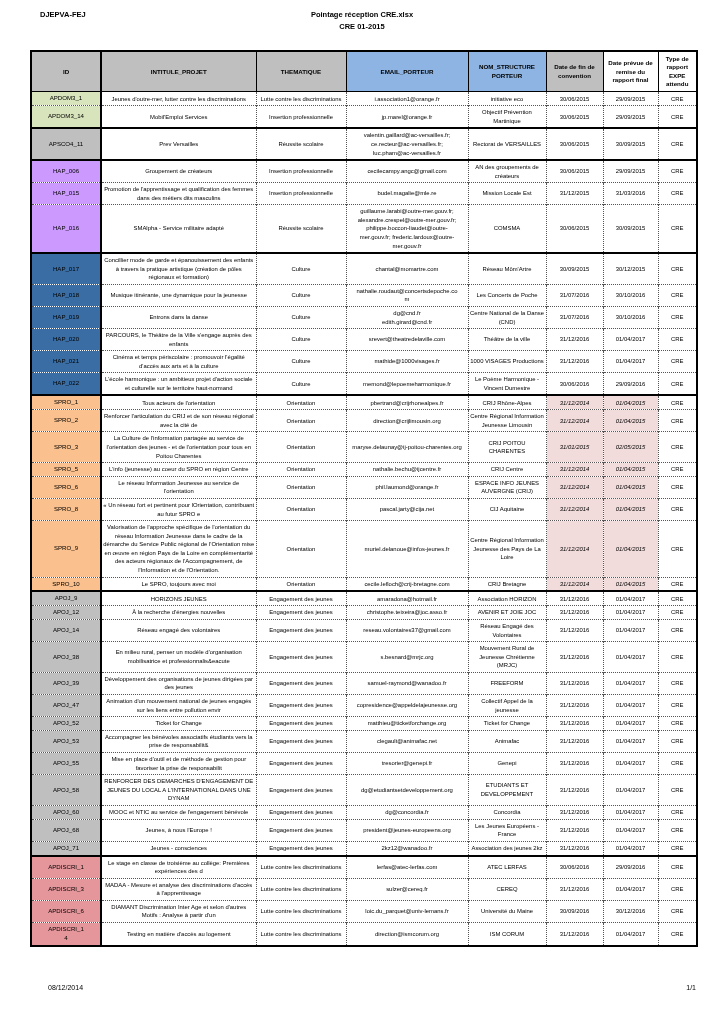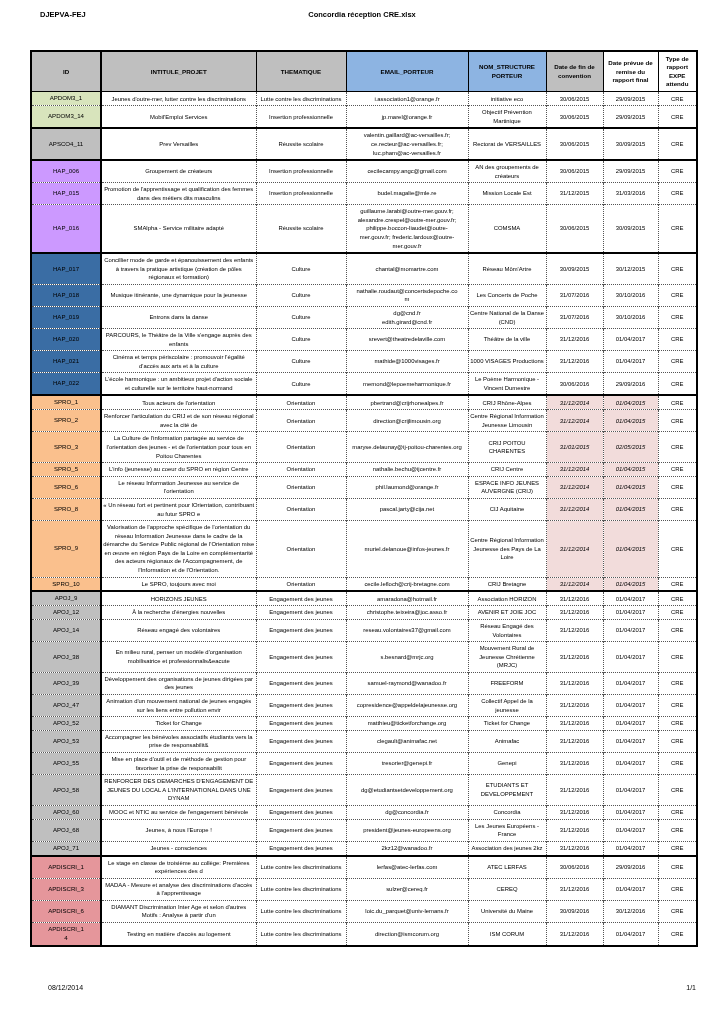--- a/index.html
+++ b/index.html
@@ -43,21 +43,22 @@
   thead tr th { border-bottom: 1.5px solid #000; }
   td.pink { font-style: italic; }
   .footer-left { position: absolute; left: 48px; top: 984px; font-size: 7px; }
   .footer-right { position: absolute; right: 28px; top: 984px; font-size: 7px; }
 </style>
 </head>
 <body>
 
 <div class="app-label">DJEPVA-FEJ</div>
 <div class="title-block">
-  <div>Concordia réception CRE.xlsx</div>
+  <div>Pointage réception CRE.xlsx</div>
+  <div>CRE 01-2015</div>
 </div>
 
 <div class="table-wrap">
   <table>
     <colgroup>
       <col style="width:70px">
         <col style="width:155px">
         <col style="width:90px">
         <col style="width:122px">
       <col style="width:78px">

